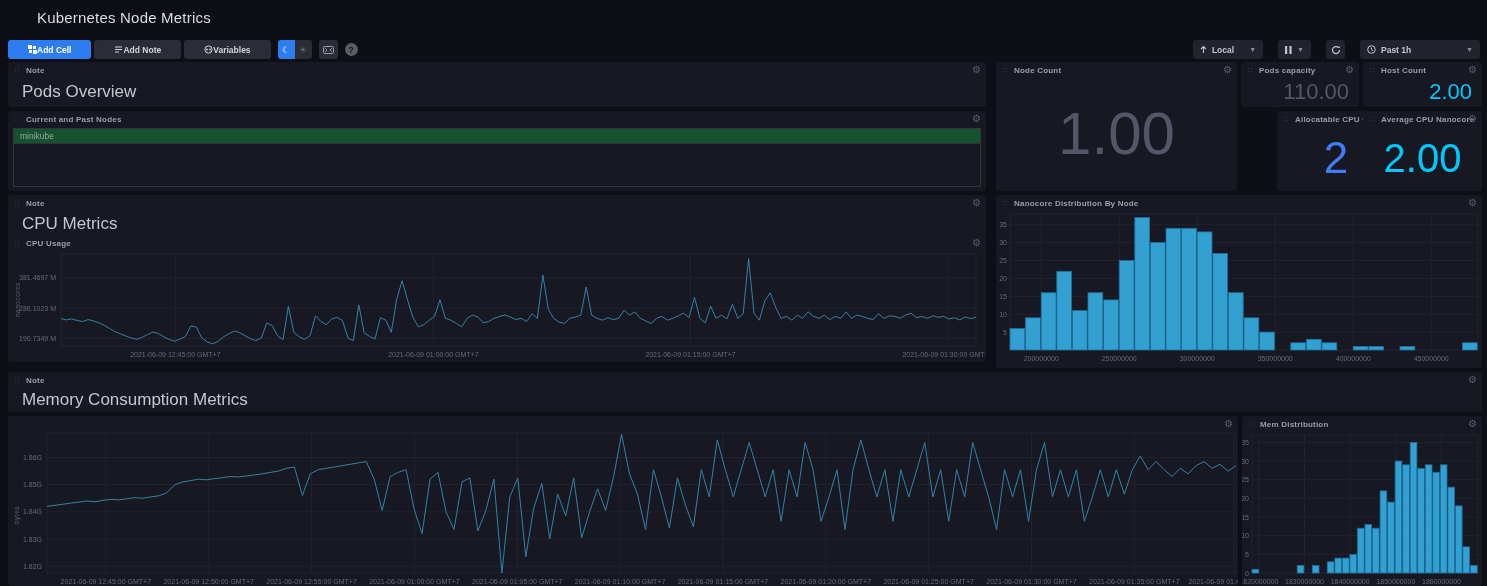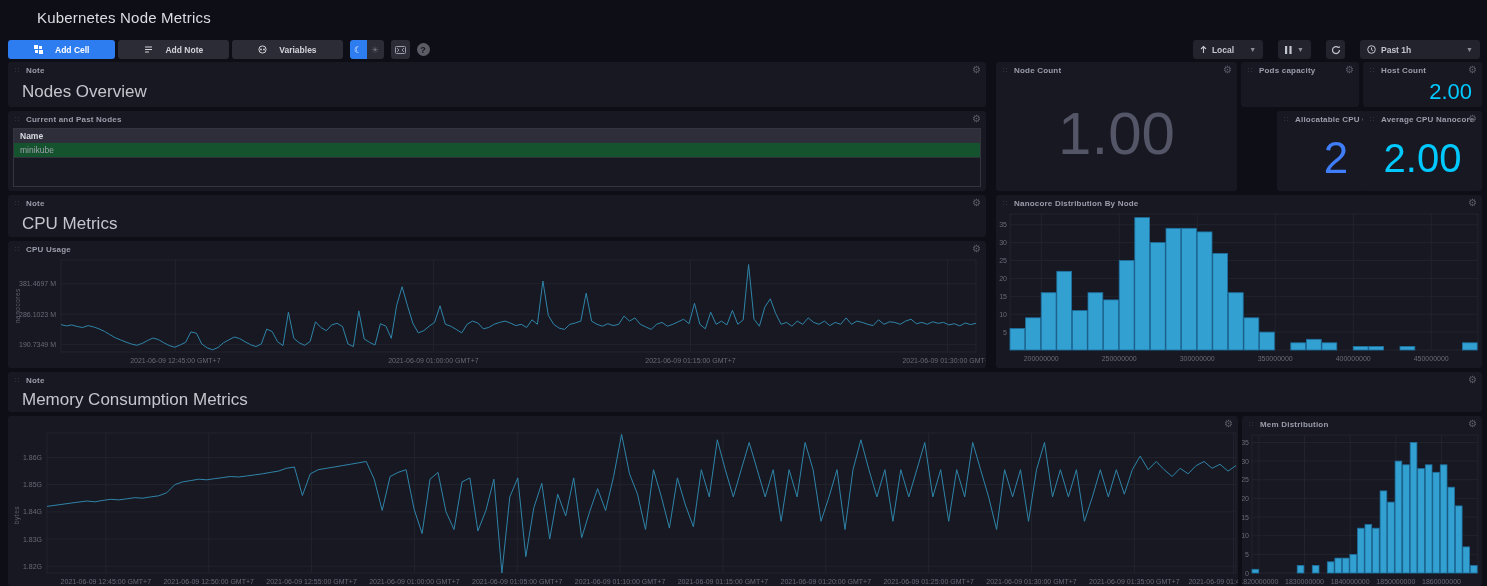--- a/index.html
+++ b/index.html
@@ -3,21 +3,21 @@
 <meta charset="utf-8">
 <style>
   * { margin:0; padding:0; box-sizing:border-box; }
   html,body { width:1487px; height:586px; background:#0e0e16; overflow:hidden;
               font-family:"Liberation Sans", sans-serif; }
 
   
   .page-title { position:absolute; left:13px; top:9px; font-size:15px; color:#dcdde2; font-weight:400; letter-spacing:.2px;margin-left:24px; }
 
   .toolbar { position:absolute; left:8px; top:40px; height:19px; display:flex; gap:3px; align-items:center; }
-  .btn { height:19px; display:inline-flex; align-items:center; gap:12px; padding:0 26px;
+  .btn { height:19px; display:inline-flex; align-items:center; gap:0; padding:0 20px;
          border-radius:3px; font-size:8.5px; font-weight:bold; color:#d2d4da; background:#2b2c35; cursor:pointer; }
   .btn.blue { background:#2d7cf0; color:#fff; }
   .seg-group { display:inline-flex; margin-left:4px; }
   .seg { width:17px; height:19px; display:inline-flex; align-items:center; justify-content:center;
          background:#2b2c35; color:#6b6e79; font-size:9px; cursor:pointer; }
   .seg:first-child { border-radius:3px 0 0 3px; }
   .seg:last-child { border-radius:0 3px 3px 0; }
   .seg.active { background:#2d7cf0; color:#fff; }
   .icon-btn { width:19px; height:19px; border-radius:3px; background:#2b2c35; color:#9b9daa;
               display:inline-flex; align-items:center; justify-content:center; cursor:pointer; }
@@ -135,31 +135,30 @@
     <span class="caret" style="margin-left:auto">▼</span>
   </div>
 </div>
 
 <div class="cell" style="left:8px;top:62px;width:978px;height:45px">
   <div class="cell-head">
       <span class="drag-dots"></span>
     <span class="cell-title">Note</span>
     </div>
   <span class="gear">⚙</span>
-  <div class="note-text" style="top:20px">Nodes Overview</div>
+  <div class="note-text" style="top:20px">Pods Overview</div>
 </div>
 
 <div class="cell" style="left:8px;top:111px;width:978px;height:80px">
   <div class="cell-head">
       <span class="drag-dots"></span>
     <span class="cell-title">Current and Past Nodes</span>
     </div>
   <span class="gear">⚙</span>
   <div class="tbl">
-    <div class="tbl-header">Name</div>
     <div class="tbl-row">minikube</div>
   </div>
 </div>
 
 <div class="cell" style="left:996px;top:62px;width:241px;height:129px">
   <div class="cell-head">
       <span class="drag-dots"></span>
     <span class="cell-title">Node Count</span>
     </div>
   <span class="gear">⚙</span>
@@ -167,20 +166,23 @@
       <span class="stat-val" style="font-size:60px;color:#545667">1.00</span>
     </div>
 </div>
 
 <div class="cell" style="left:1241px;top:62px;width:118px;height:45px">
   <div class="cell-head">
       <span class="drag-dots"></span>
     <span class="cell-title">Pods capacity</span>
     </div>
   <span class="gear">⚙</span>
+  <div class="stat-wrap right">
+      <span class="stat-val" style="font-size:22px;color:#545667">110.00</span>
+    </div>
 </div>
 
 <div class="cell" style="left:1363px;top:62px;width:119px;height:45px">
   <div class="cell-head">
       <span class="drag-dots"></span>
     <span class="cell-title">Host Count</span>
     </div>
   <span class="gear">⚙</span>
   <div class="stat-wrap right">
       <span class="stat-val" style="font-size:22px;color:#00C9FF">2.00</span>
@@ -211,21 +213,21 @@
 
 <div class="cell" style="left:8px;top:195px;width:978px;height:42px">
   <div class="cell-head">
       <span class="drag-dots"></span>
     <span class="cell-title">Note</span>
     </div>
   <span class="gear">⚙</span>
   <div class="note-text" style="top:19px">CPU Metrics</div>
 </div>
 
-<div class="cell" style="left:8px;top:241px;width:978px;height:127px">
+<div class="cell" style="left:8px;top:235px;width:978px;height:127px">
   <div class="cell-head">
       <span class="drag-dots"></span>
     <span class="cell-title">CPU Usage</span>
     </div>
   <span class="gear">⚙</span>
   <div class="axis-ylabel" style="left:6px;top:82px">nanocores</div>
   <div class="chart-area"><svg width="978" height="111" viewBox="0 0 978 111">
         <rect x="53" y="3" width="915" height="92" fill="none" stroke="#23232e"></rect>
         <line x1="167.375" y1="3" x2="167.375" y2="95" stroke="#23232e"></line>
         <text x="167.375" y="106" text-anchor="middle" font-size="7" fill="#676a76">2021-06-09 12:45:00 GMT+7</text>

